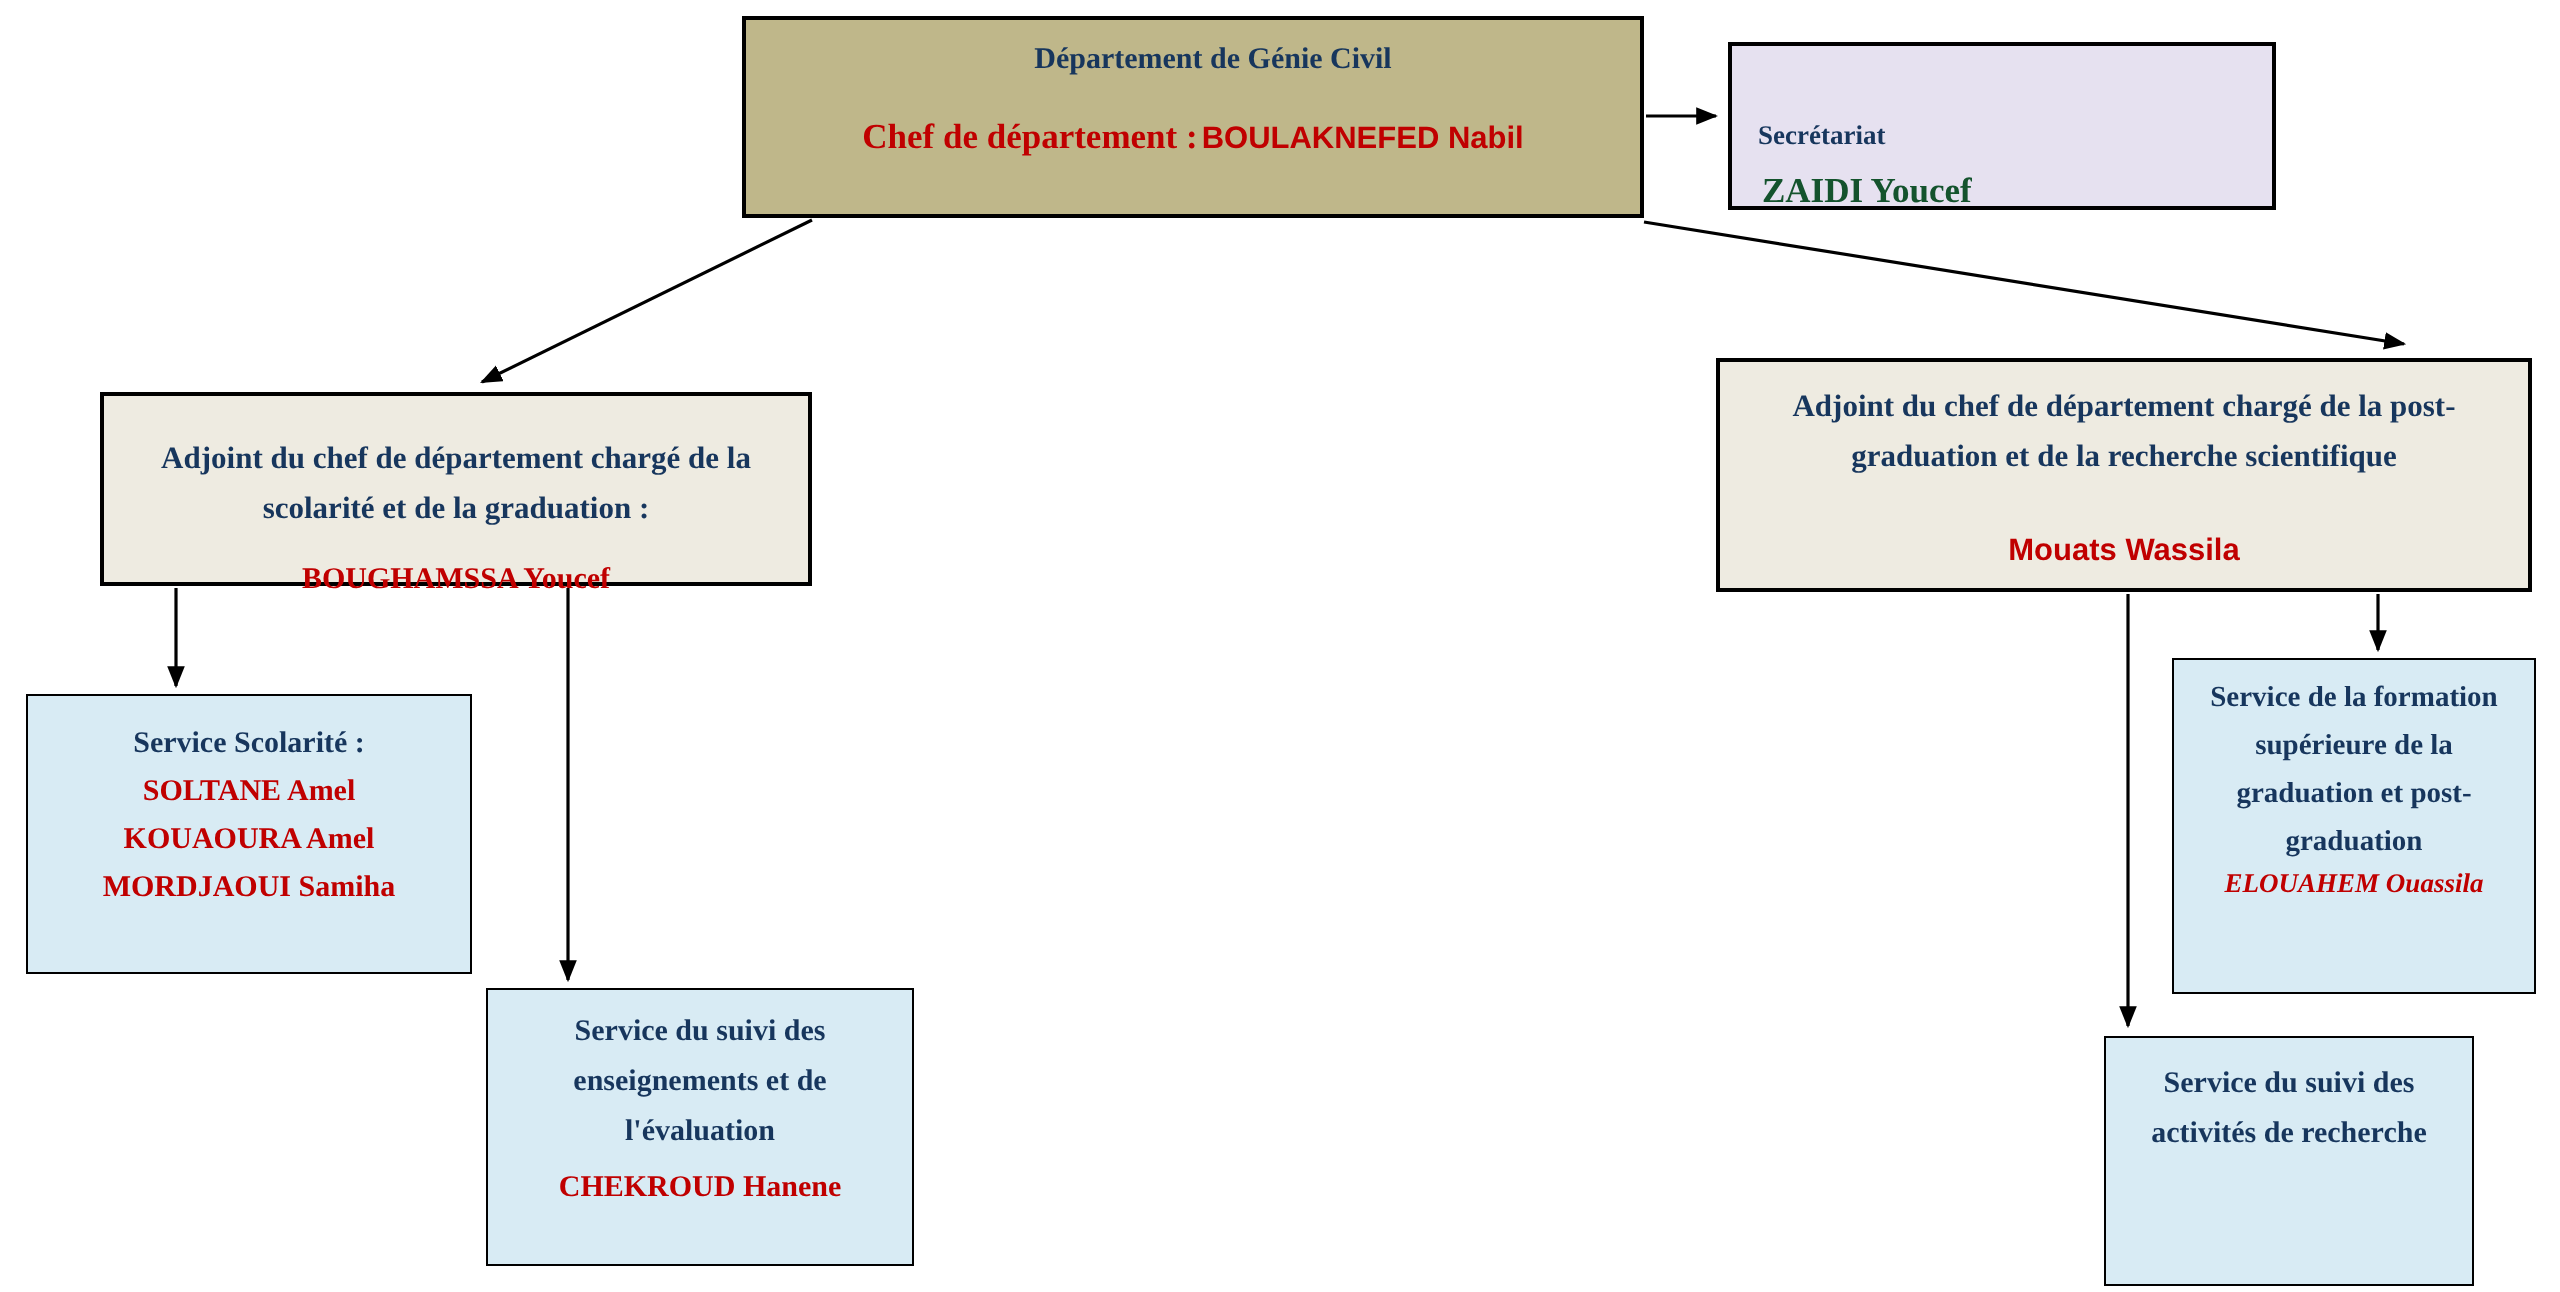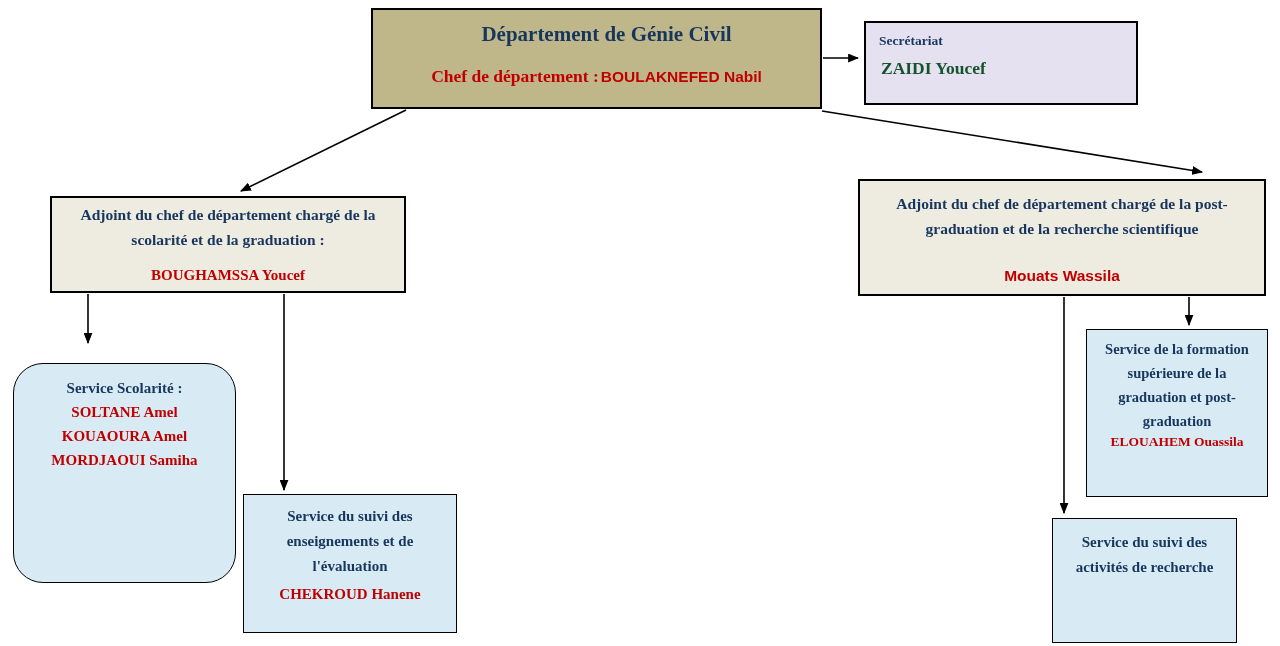--- a/index.html
+++ b/index.html
@@ -20,57 +20,57 @@
   .service { border-width: 1.5px; background: var(--service_bg); }
 
   .navy-text { color: var(--navy); font-weight: bold; }
   .red-text  { color: var(--red);  font-weight: bold; }
   .black-text{ color: #14532d;        font-weight: bold; }
   .sans { font-family: "Liberation Sans", "DejaVu Sans", sans-serif; }
 
   
   #root-box { left: 371px; top: 8px; width: 451px; height: 101px;
               background: var(--root_bg); padding-top: 12px; }
-  #root-box .title { font-size: 21px; padding-left: 20px; }
+  #root-box .title { font-size: 15px; padding-left: 20px; }
   #root-box .chef-line { margin-top: 19px; font-size: 17.5px; }
   #root-box .chef-name { font-size: 15.5px; margin-left: 2px; }
 
   
   #secretariat-box { left: 864px; top: 21px; width: 274px; height: 84px;
                      background: var(--secretariat_bg); text-align: left;
                      padding: 10px 0 0 13px; }
-  #secretariat-box .title { font-size: 13.5px; }
+  #secretariat-box .title { font-size: 13.5px; margin-top: 27px; }
   #secretariat-box .name  { font-size: 17.5px; margin-top: 9px; margin-left: 2px; }
 
   
   .adjoint { background: var(--adjoint_bg); }
   #adjoint-left-box  { left: 50px;  top: 196px; width: 356px; height: 97px;
-                       padding: 4px 14px 0; }
+                       padding: 19px 14px 0; }
   #adjoint-left-box  .title { font-size: 15.5px; line-height: 25px; }
   #adjoint-left-box  .name  { font-size: 15px; margin-top: 15px; }
   #adjoint-right-box { left: 858px; top: 179px; width: 408px; height: 117px;
                        padding: 10px 14px 0; }
   #adjoint-right-box .title { font-size: 15.5px; line-height: 25px; }
   #adjoint-right-box .name  { font-size: 15.5px; margin-top: 26px; }
 
   
-  #service-scolarite-box { left: 13px; top: 363px; width: 223px; height: 220px;
-                           padding-top: 12px; border-radius: 30px; }
+  #service-scolarite-box { left: 13px; top: 347px; width: 223px; height: 140px;
+                           padding-top: 12px; }
   #service-scolarite-box .title   { font-size: 15px; line-height: 24px; }
   #service-scolarite-box .member  { font-size: 15px; line-height: 24px; display: block; }
 
   #service-enseignements-box { left: 243px; top: 494px; width: 214px; height: 139px;
                                padding: 9px 10px 0; }
   #service-enseignements-box .title { font-size: 15px; line-height: 25px; }
   #service-enseignements-box .name  { font-size: 15px; margin-top: 7px; }
 
   #service-formation-box { left: 1086px; top: 329px; width: 182px; height: 168px;
                            padding: 7px 12px 0; }
   #service-formation-box .title { font-size: 14.5px; line-height: 24px; }
-  #service-formation-box .name  { font-size: 13.5px; margin-top: 1px; }
+  #service-formation-box .name  { font-size: 13.5px; margin-top: 1px; font-style: italic; }
 
   #service-recherche-box { left: 1052px; top: 518px; width: 185px; height: 125px;
                            padding: 11px 8px 12px; }
   #service-recherche-box .title { font-size: 15px; line-height: 25px; }
 
   #connector-layer { position: absolute; left: 0; top: 0; width: 1280px; height: 646px;
                      pointer-events: none; }
   #connector-layer line { stroke: var(--line); stroke-width: 1.6; }
 </style>
 </head>

